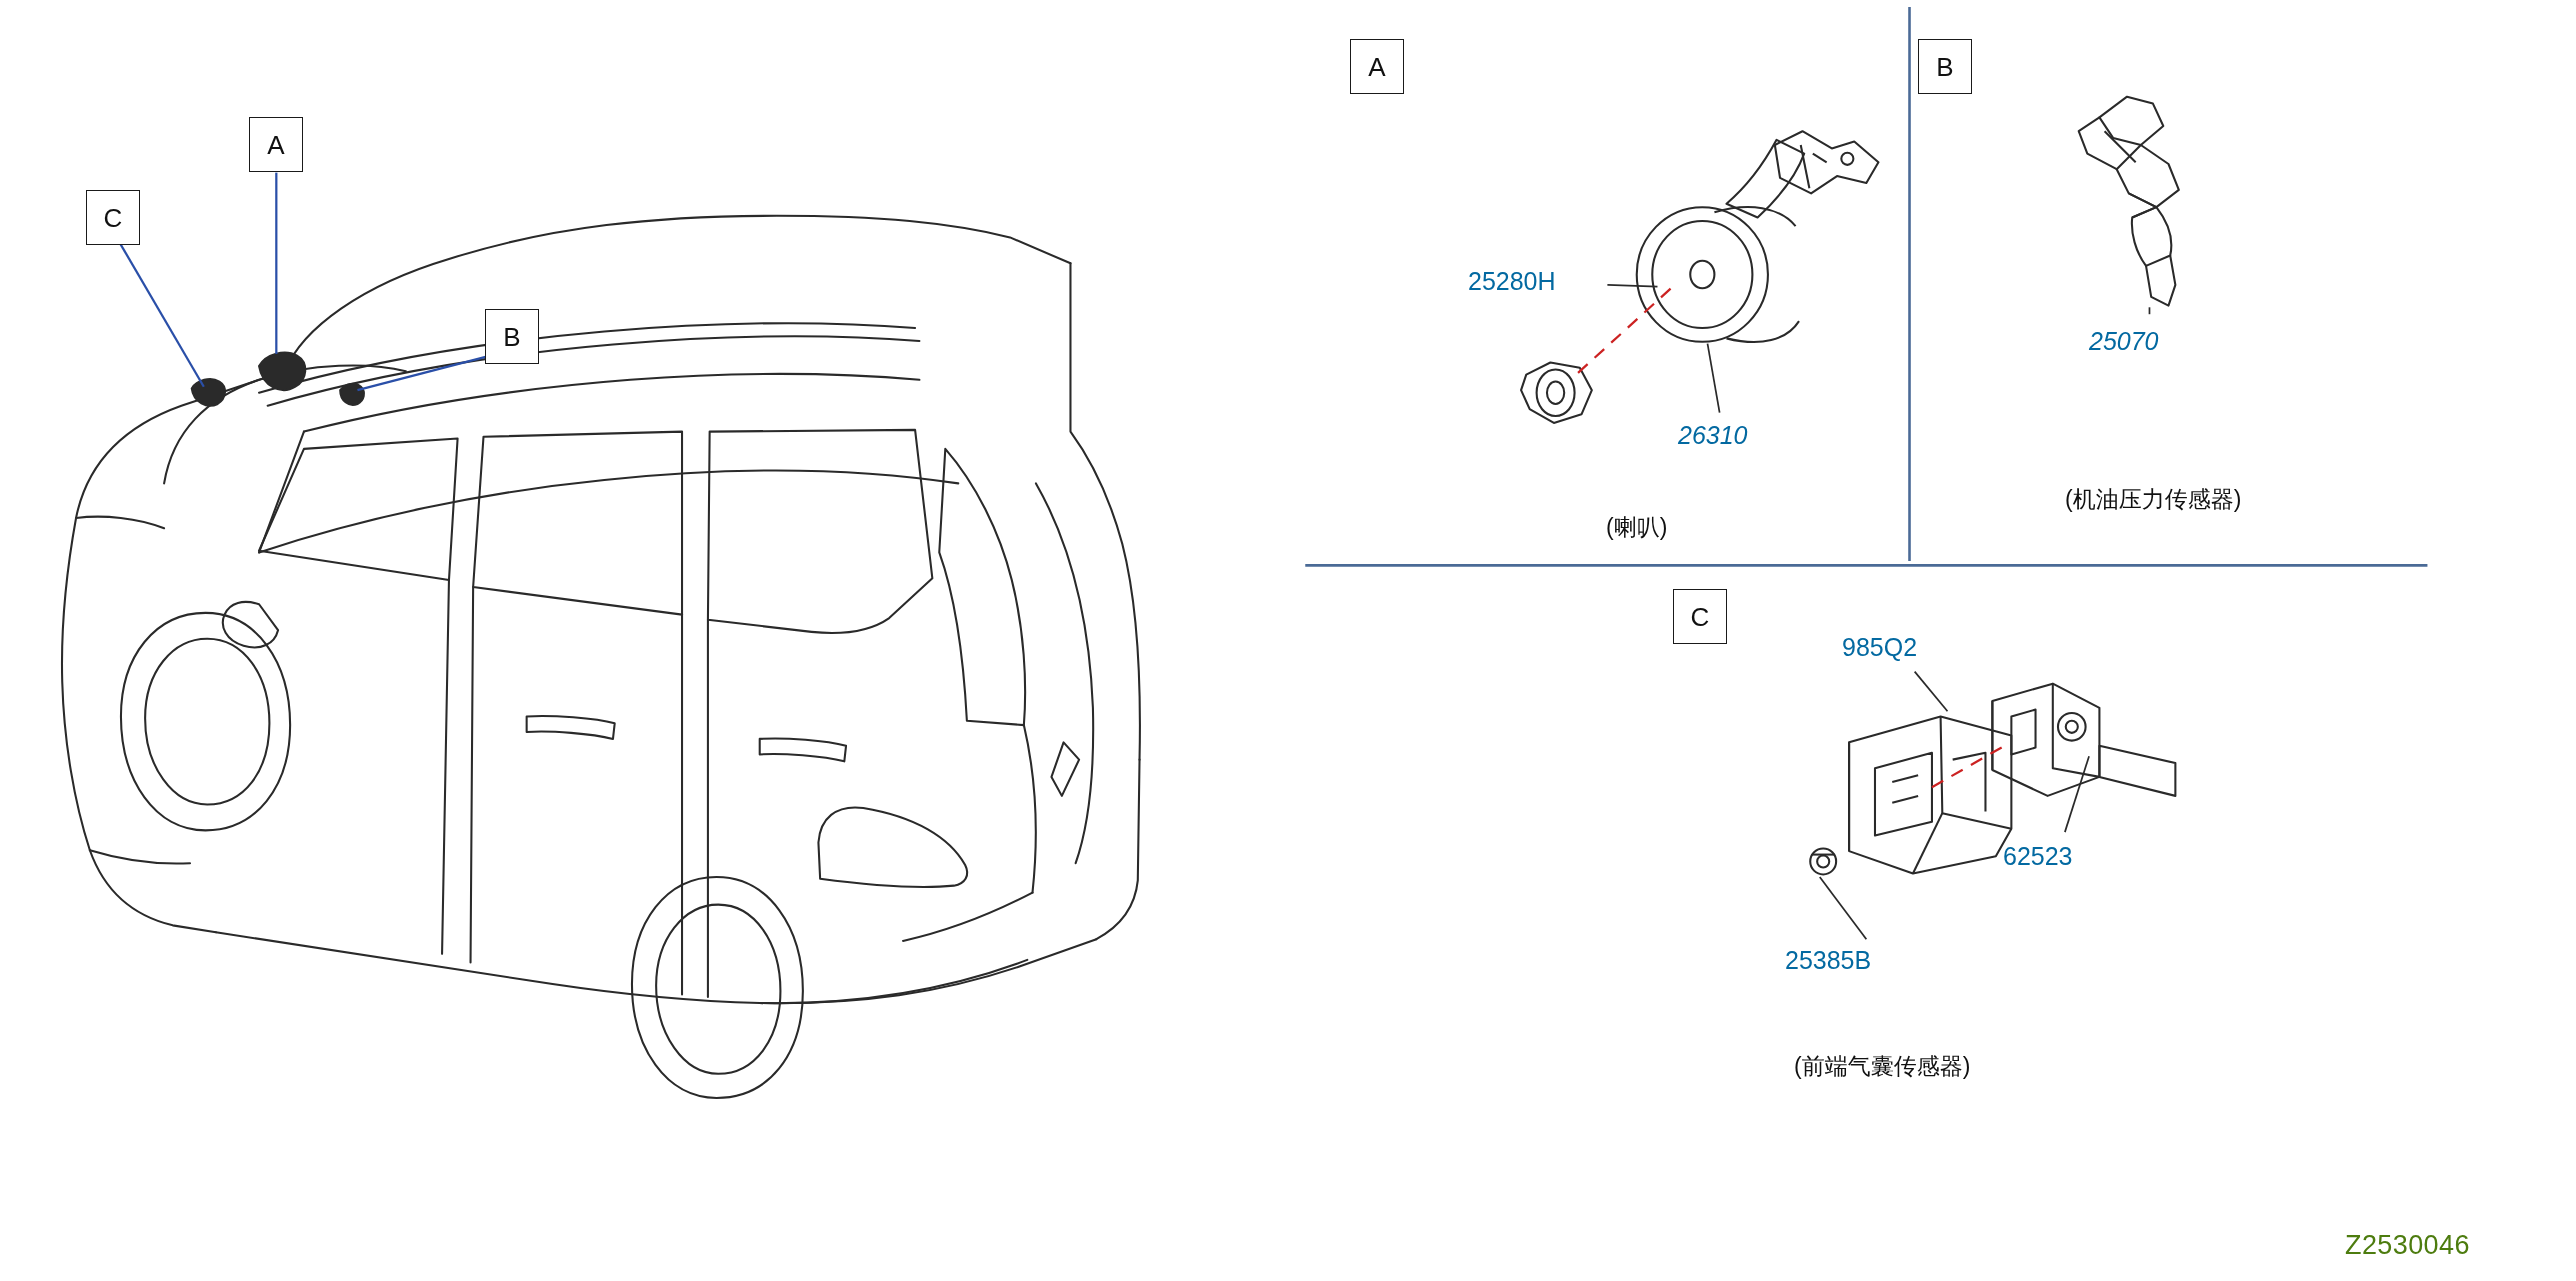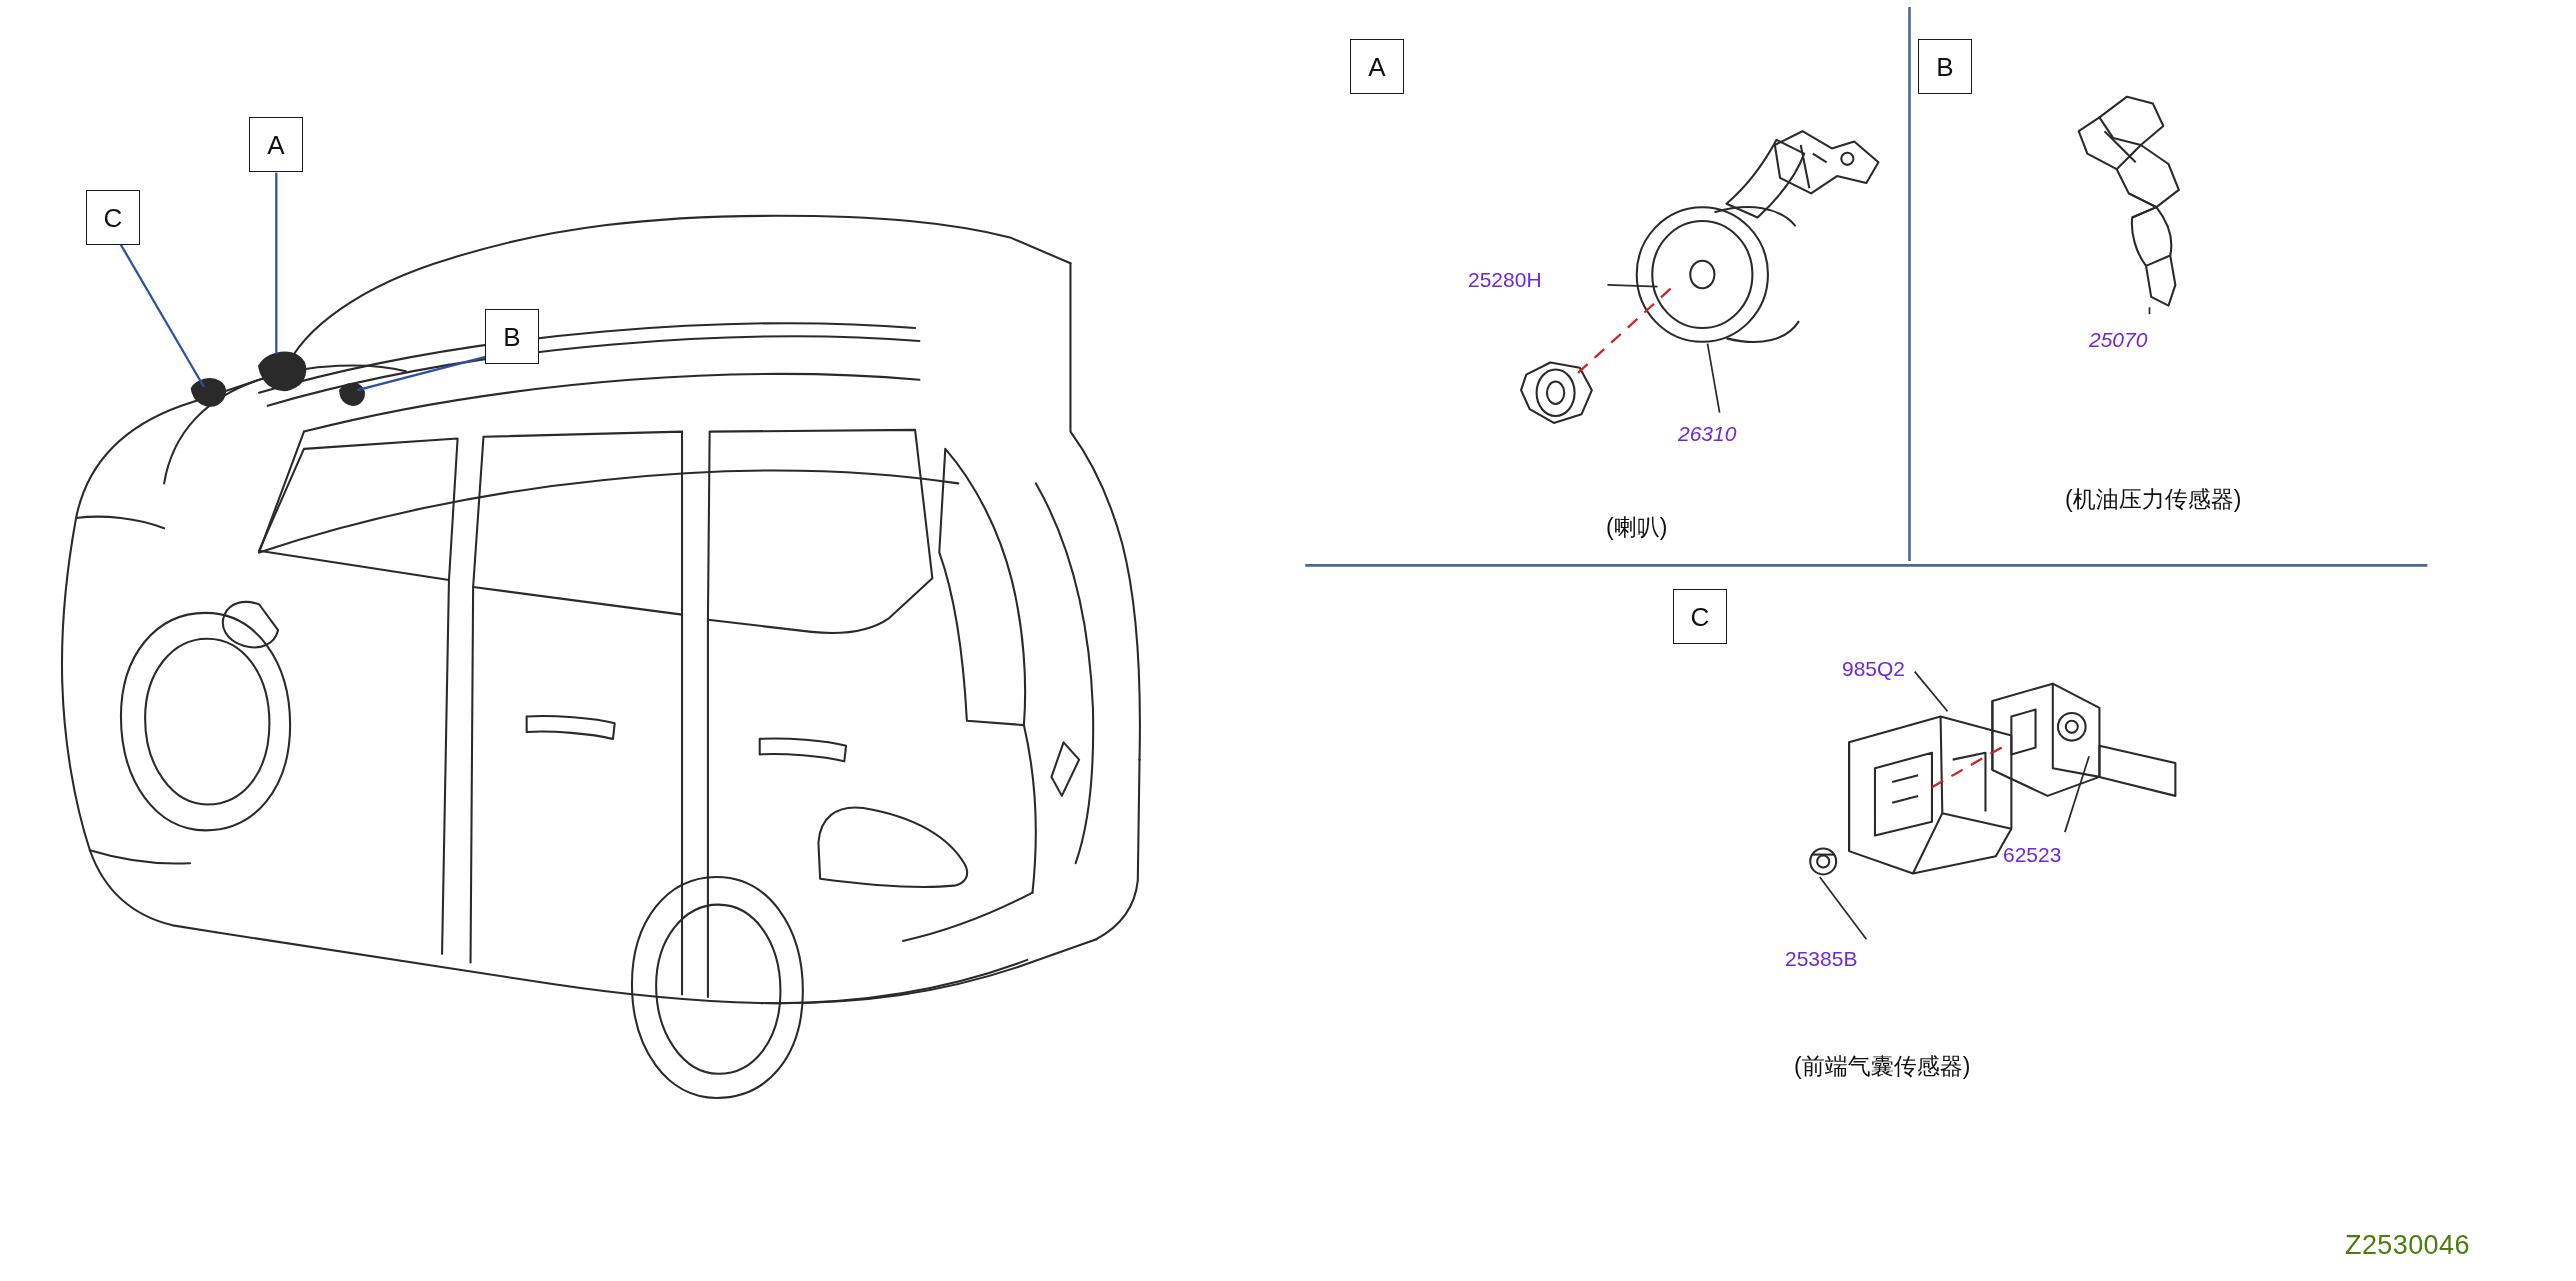--- a/index.html
+++ b/index.html
@@ -33,22 +33,22 @@
     color: #111111;
     font-size: 26px;
     line-height: 1;
     display: flex;
     align-items: center;
     justify-content: center;
     box-sizing: border-box;
   }
   .part-label {
     position: absolute;
-    color: #6d28d9;
-    font-size: 21px;
+    color: #0369a1;
+    font-size: 25px;
     white-space: nowrap;
     line-height: 1;
   }
   .caption {
     position: absolute;
     color: #111111;
     font-size: 23px;
     white-space: nowrap;
     line-height: 1;
   }
@@ -243,21 +243,21 @@
   <div class="callout-box" style="left:1673px; top:589px; width:54px; height:55px;">
     <span>C</span>
   </div>
 
   <div class="part-label" style="left:1468px; top:269px;">25280H</div>
 
   <div class="part-label" style="left:1678px; top:423px;font-style:italic;">26310</div>
 
   <div class="part-label" style="left:2089px; top:329px;font-style:italic;">25070</div>
 
-  <div class="part-label" style="left:1842px; top:658px;">985Q2</div>
+  <div class="part-label" style="left:1842px; top:635px;">985Q2</div>
 
   <div class="part-label" style="left:2003px; top:844px;">62523</div>
 
   <div class="part-label" style="left:1785px; top:948px;">25385B</div>
 
   <div class="caption" style="left:1606px; top:488px;margin-top:28px;">(喇叭)</div>
 
   <div class="caption" style="left:2017px; top:488px;margin-left:48px;">(机油压力传感器)</div>
 
   <div class="caption" style="left:1794px; top:1055px;">(前端气囊传感器)</div>

